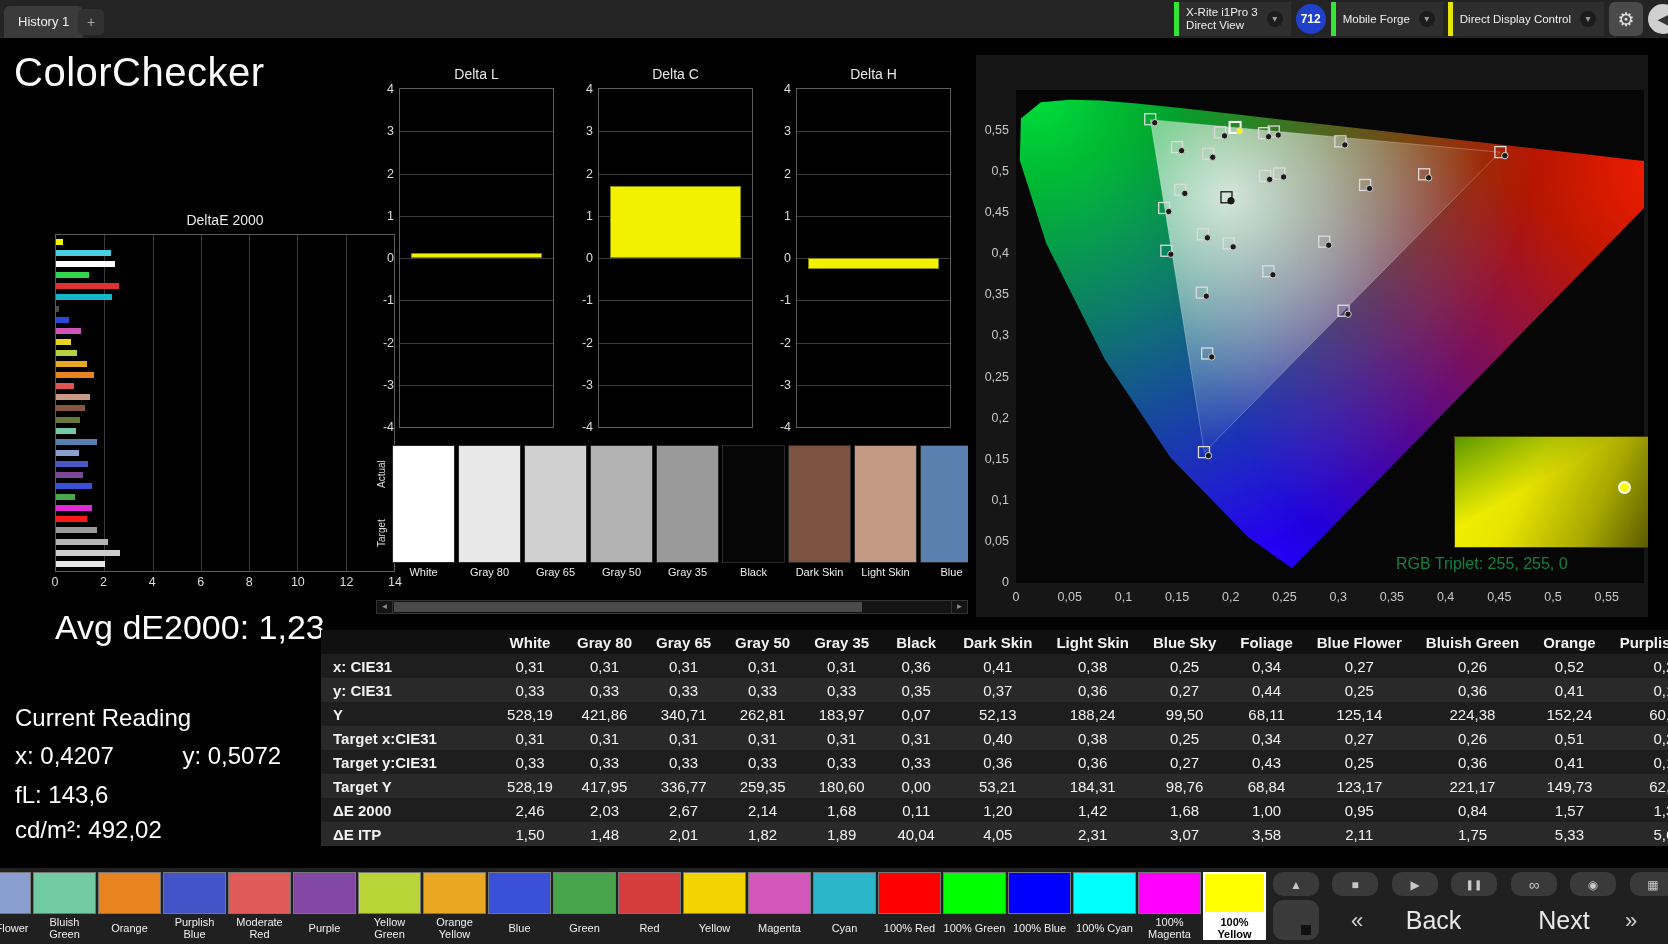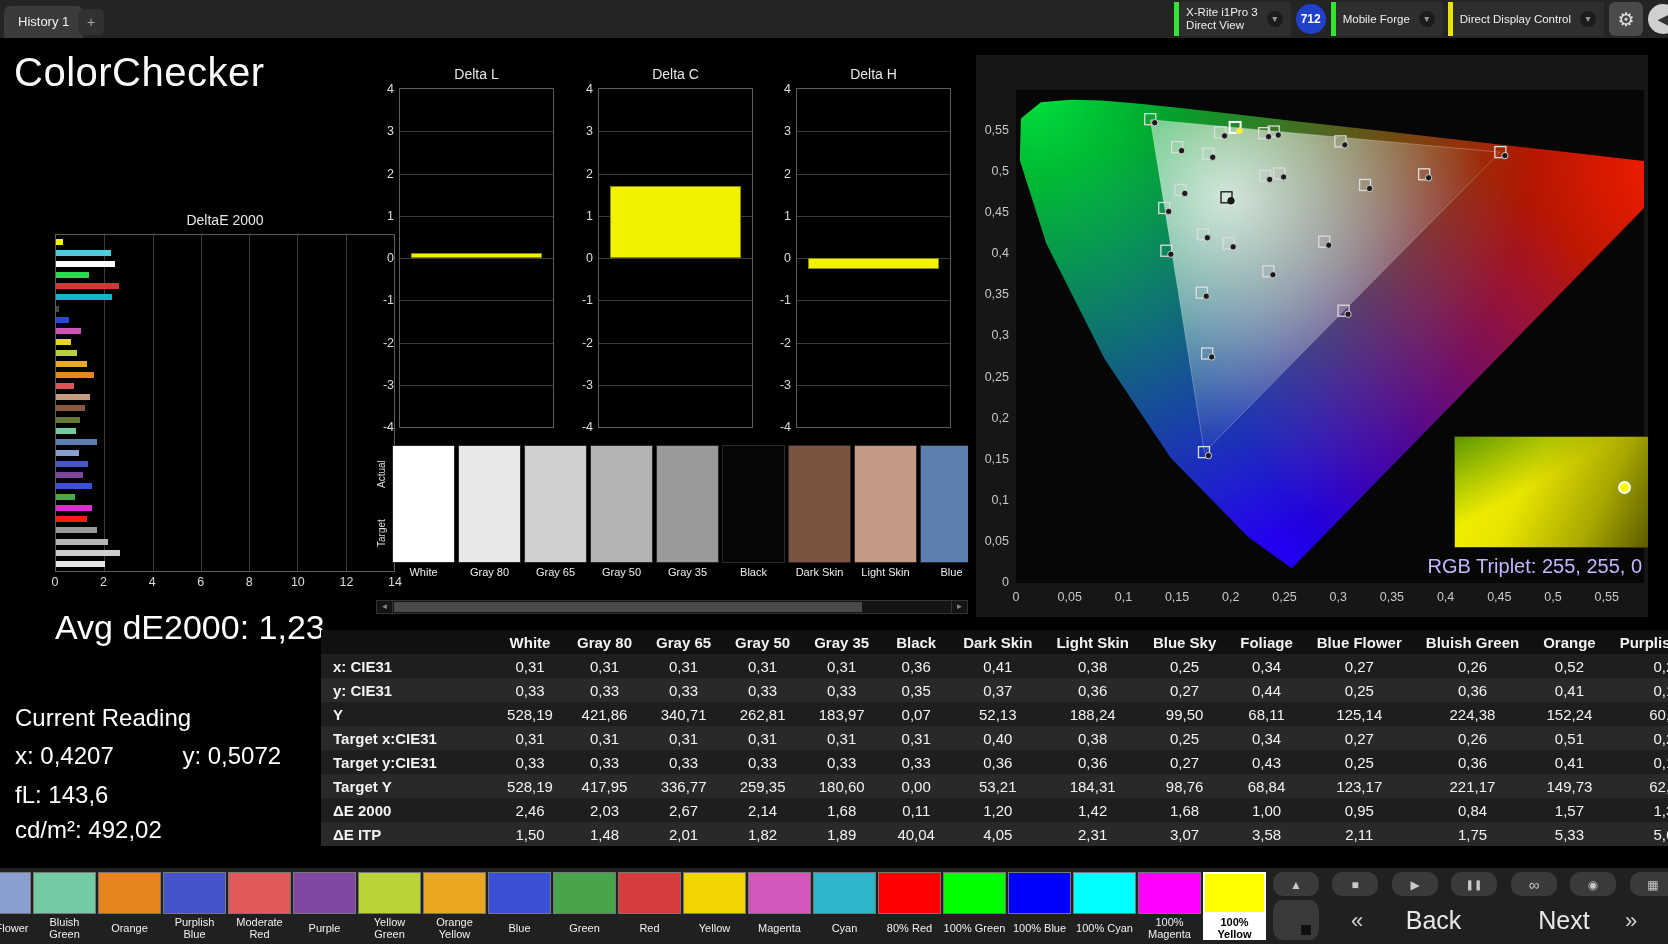--- a/index.html
+++ b/index.html
@@ -74,21 +74,21 @@
   
   #ciePanel{position:absolute;left:976px;top:55px;width:672px;height:562px;background:#161616;overflow:hidden;}
   #cieTitle{position:absolute;top:12px;left:0;width:100%;text-align:center;font-size:13.5px;color:#ddd;z-index:3;}
   #cieSvg{position:absolute;left:0;top:0;}
   #cieInset{position:absolute;left:478px;top:381px;width:194px;height:110px;z-index:4;border:1px solid #3a3a00;
      background:linear-gradient(115deg,#f8f800 0%,#e8e400 38%,#a8a800 72%,#5a5a00 100%);}
   #cieInset::before{content:"";position:absolute;left:0;top:0;width:100%;height:100%;
      background:linear-gradient(to bottom right, rgba(40,120,0,.75), rgba(40,120,0,0) 42%);}
   #cieMarker{position:absolute;right:18px;top:44px;width:9px;height:9px;border-radius:50%;
      background:#ffff00;border:2px solid #fff;}
-  #cieRGB{position:absolute;left:420px;top:500px;width:246px;text-align:right;font-size:20px;color:#c4b5fd;z-index:4;}
+  #cieRGB{position:absolute;left:420px;top:500px;width:246px;text-align:left;font-size:16px;color:#15803d;z-index:4;}
 
   
   #tableWrap{position:absolute;left:321px;top:630px;width:1347px;height:220px;overflow:hidden;}
   #ptable{border-collapse:collapse;background:#161616;}
   #ptable th,#ptable td{height:24px;padding:0 12px;font-size:15px;white-space:nowrap;color:#f2f2f2;}
   #ptable th{font-weight:bold;text-align:center;background:#101010;}
   #ptable th.corner{min-width:150px;}
   #ptable td{text-align:center;min-width:46px;}
   #ptable td.rowlab{text-align:left;font-weight:bold;}
   #ptable tbody tr:nth-child(odd){background:#1e1e1e;}
@@ -665,21 +665,21 @@
         <div class="ptile" style="left: 748px;">
           <div class="pc" style="background: rgb(211, 87, 187);"></div>
           <div class="pl">Magenta</div>
         </div>
         <div class="ptile" style="left: 813px;">
           <div class="pc" style="background: rgb(44, 182, 201);"></div>
           <div class="pl">Cyan</div>
         </div>
         <div class="ptile" style="left: 878px;">
           <div class="pc" style="background: rgb(255, 0, 0);"></div>
-          <div class="pl">80% Red</div>
+          <div class="pl">100% Red</div>
         </div>
         <div class="ptile" style="left: 943px;">
           <div class="pc" style="background: rgb(0, 255, 0);"></div>
           <div class="pl">100% Green</div>
         </div>
         <div class="ptile" style="left: 1008px;">
           <div class="pc" style="background: rgb(0, 0, 255);"></div>
           <div class="pl">100% Blue</div>
         </div>
         <div class="ptile" style="left: 1073px;">

